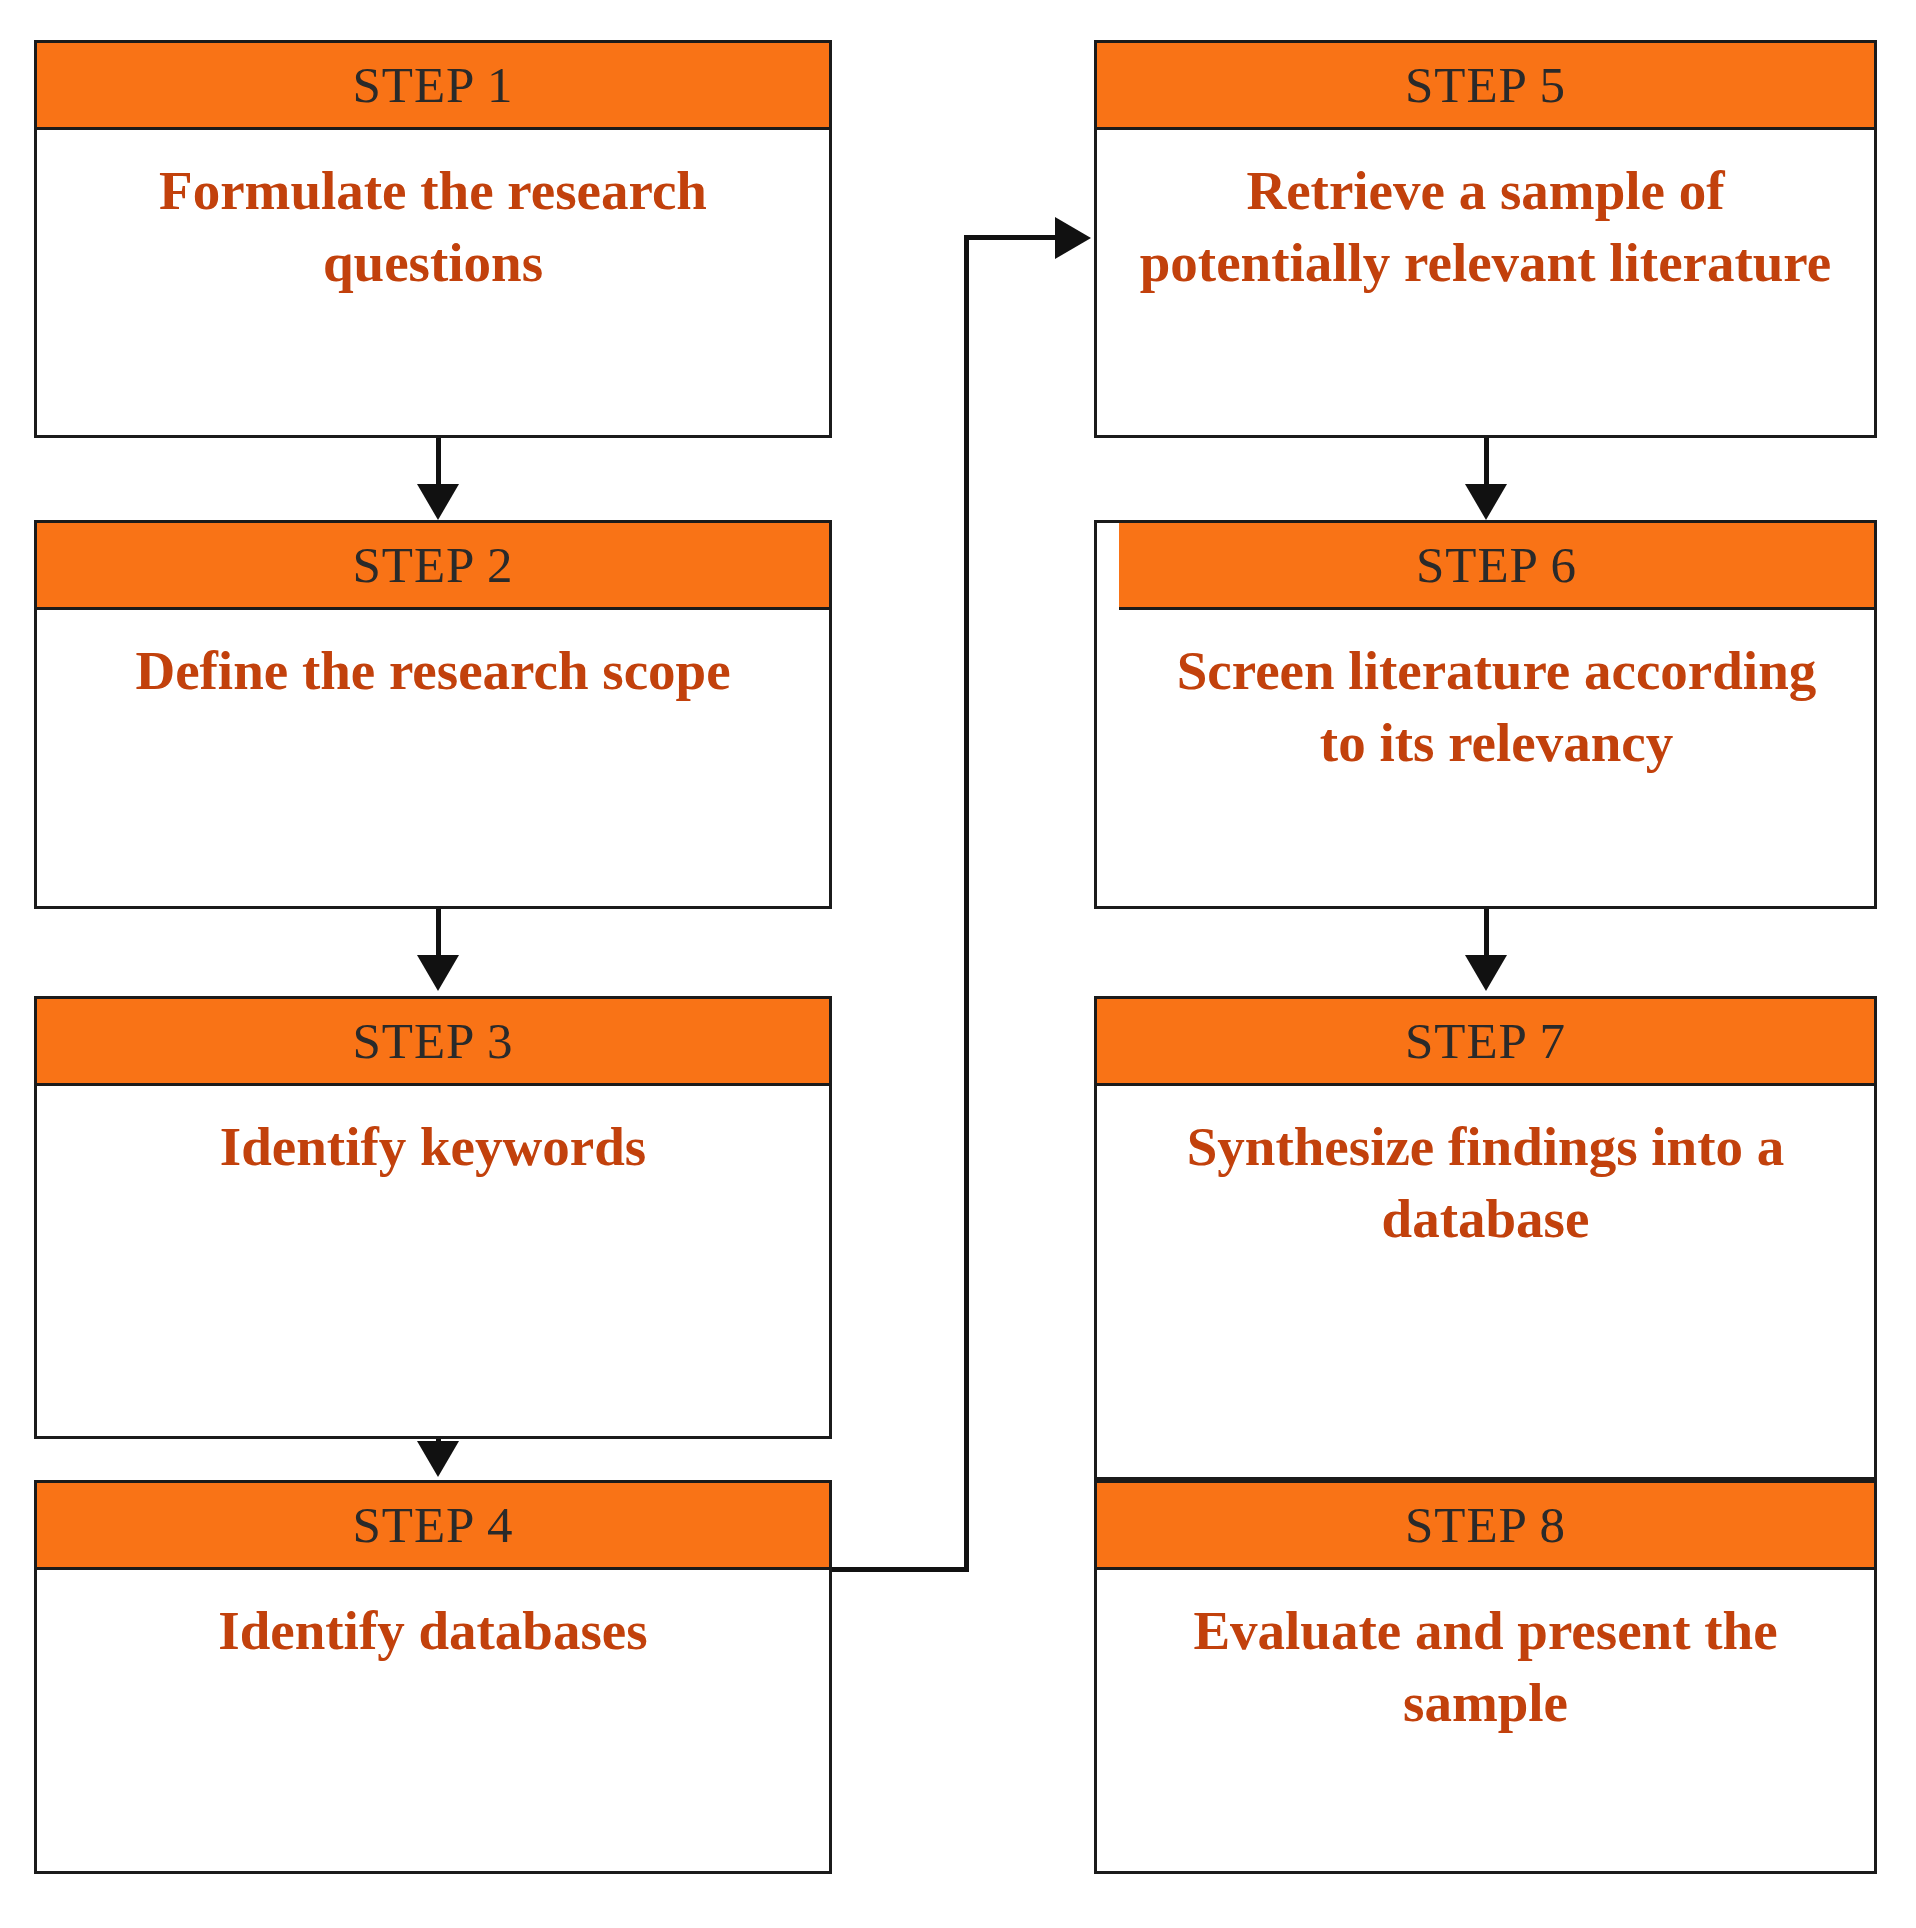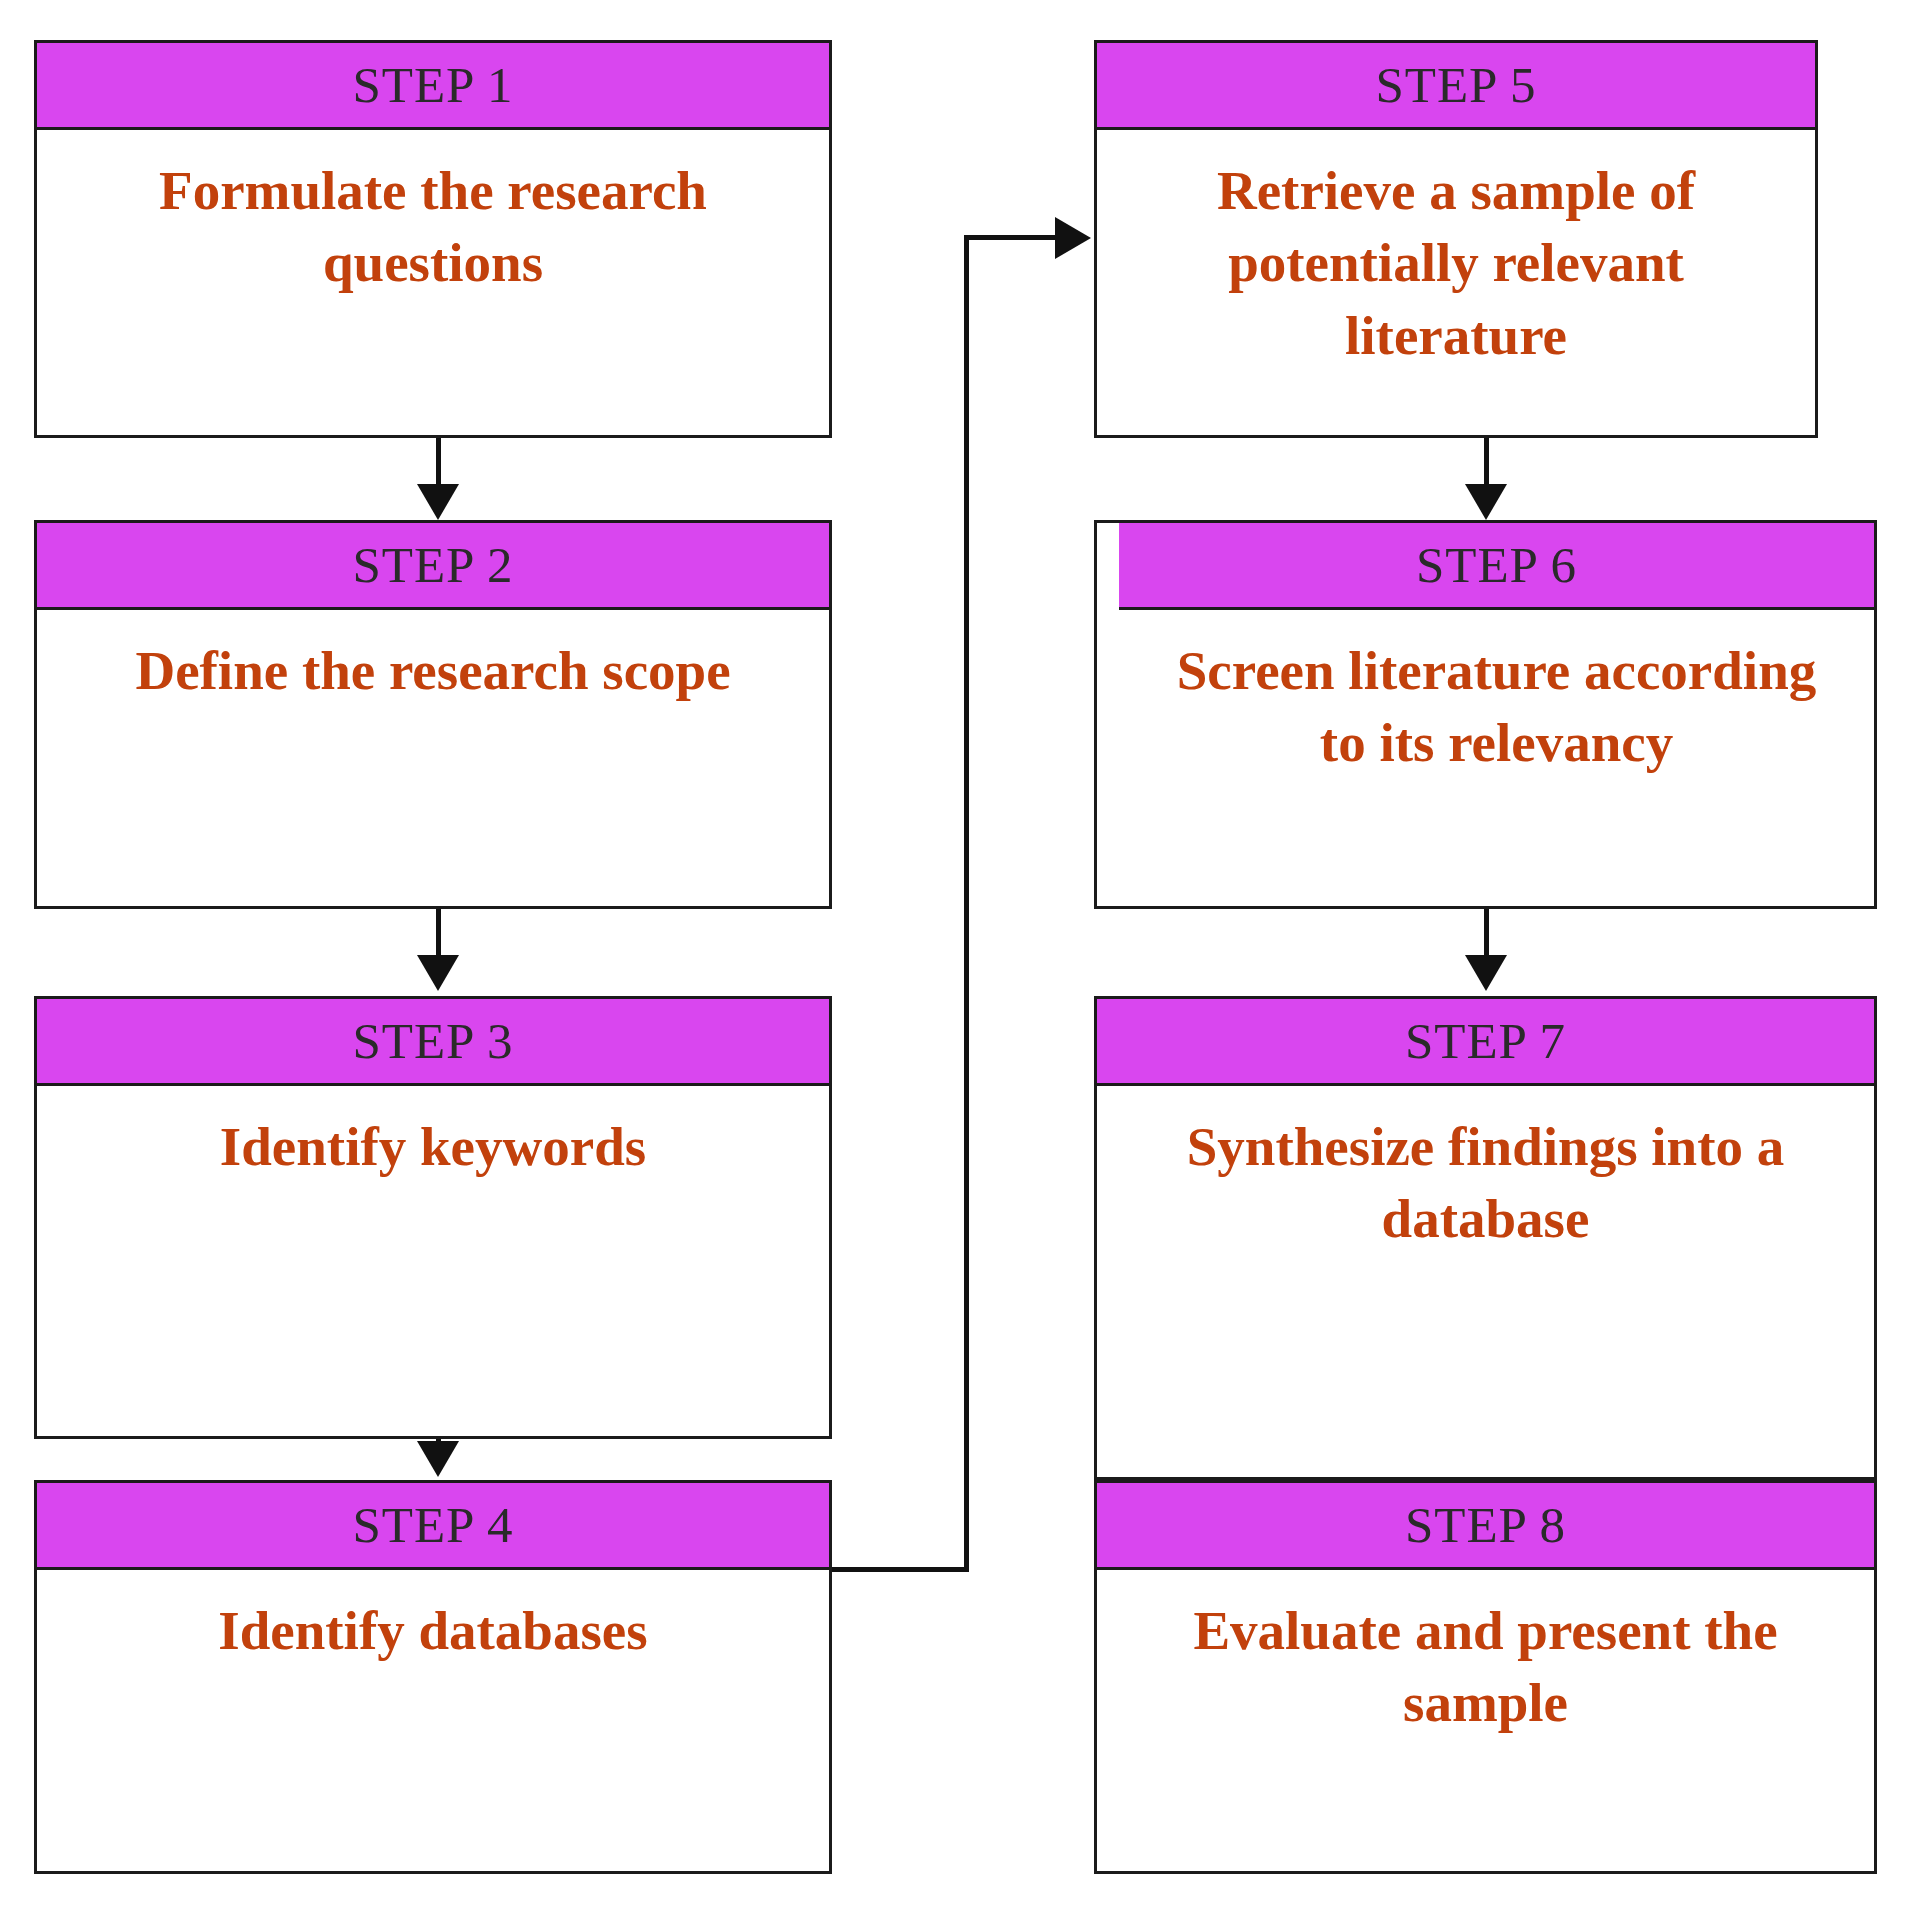--- a/index.html
+++ b/index.html
@@ -28,21 +28,21 @@
     z-index: 3;
   }
   .step-header {
     box-sizing: border-box;
     height: 87px;
     flex: 0 0 87px;
     border-bottom: 3.8px solid #1b1b1b;
     display: flex;
     align-items: center;
     justify-content: center;
-    background: #d946ef;
+    background: #f97316;
   }
   .step-header-label {
     font-size: 51px;
     font-weight: 400;
     letter-spacing: 0.9px;
     color: #2a2a2a;
     line-height: 1;
     white-space: nowrap;
   }
   .step-body {
@@ -143,21 +143,21 @@
     <div class="step-body">
       <span class="step-body-text">Identify databases</span>
     </div>
   </div>
 
   <div class="seg-h" style="left:828px; top:1567px; width:141px;"></div>
   <div class="seg-v" style="left:964px; top:235px; height:1336px;"></div>
   <div class="seg-h" style="left:964px; top:235px; width:94px;"></div>
   <div class="arrow-right" style="left:1055px; top:217px;"></div>
 
-  <div class="step-box" style="left:1094px; top:40px; width:724px; height:398px;">
+  <div class="step-box" style="left:1094px; top:40px; width:783px; height:398px;">
     <div class="step-header">
       <span class="step-header-label">STEP 5</span>
     </div>
     <div class="step-body">
       <span class="step-body-text">Retrieve a sample of potentially relevant literature</span>
     </div>
   </div>
 
   <div class="seg-v" style="left:1484px; top:438px; height:52px;"></div>
   <div class="arrow-down" style="left:1465px; top:484px;"></div>

